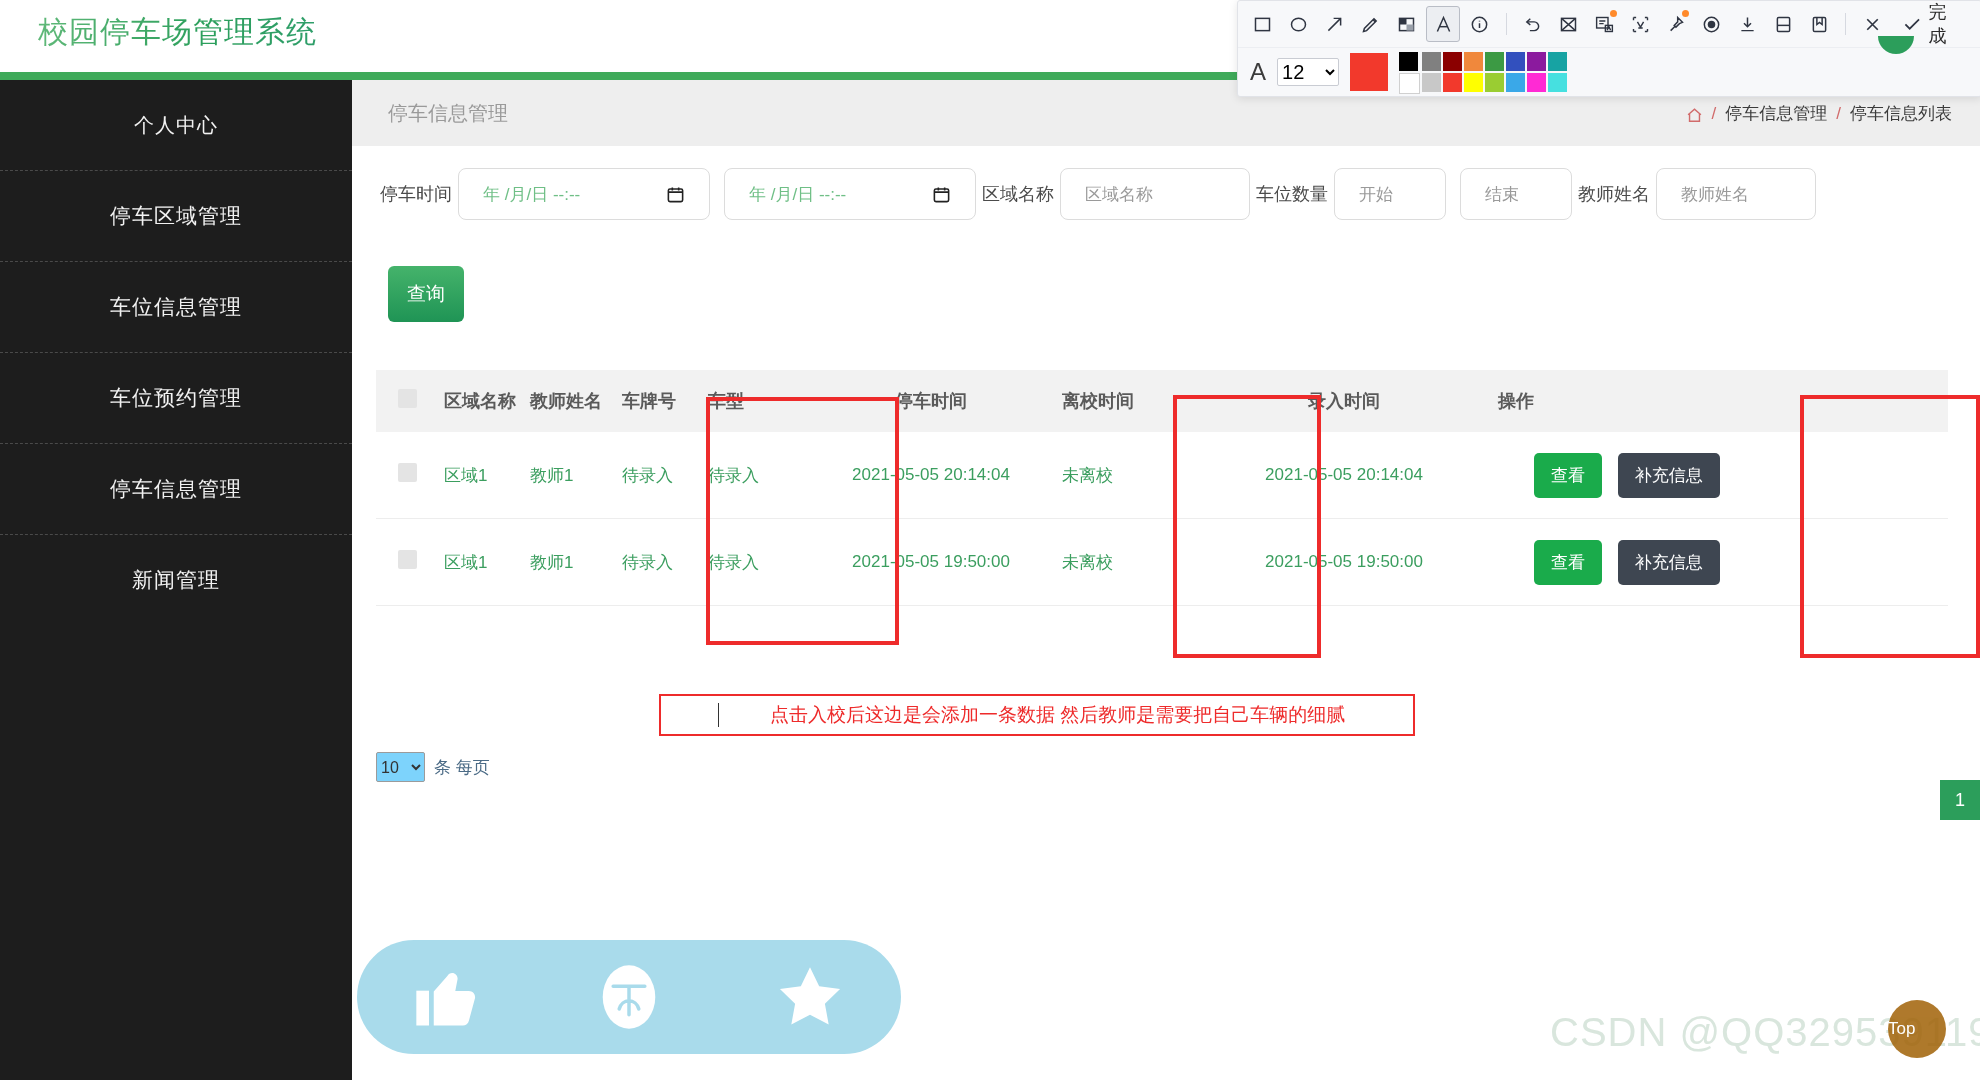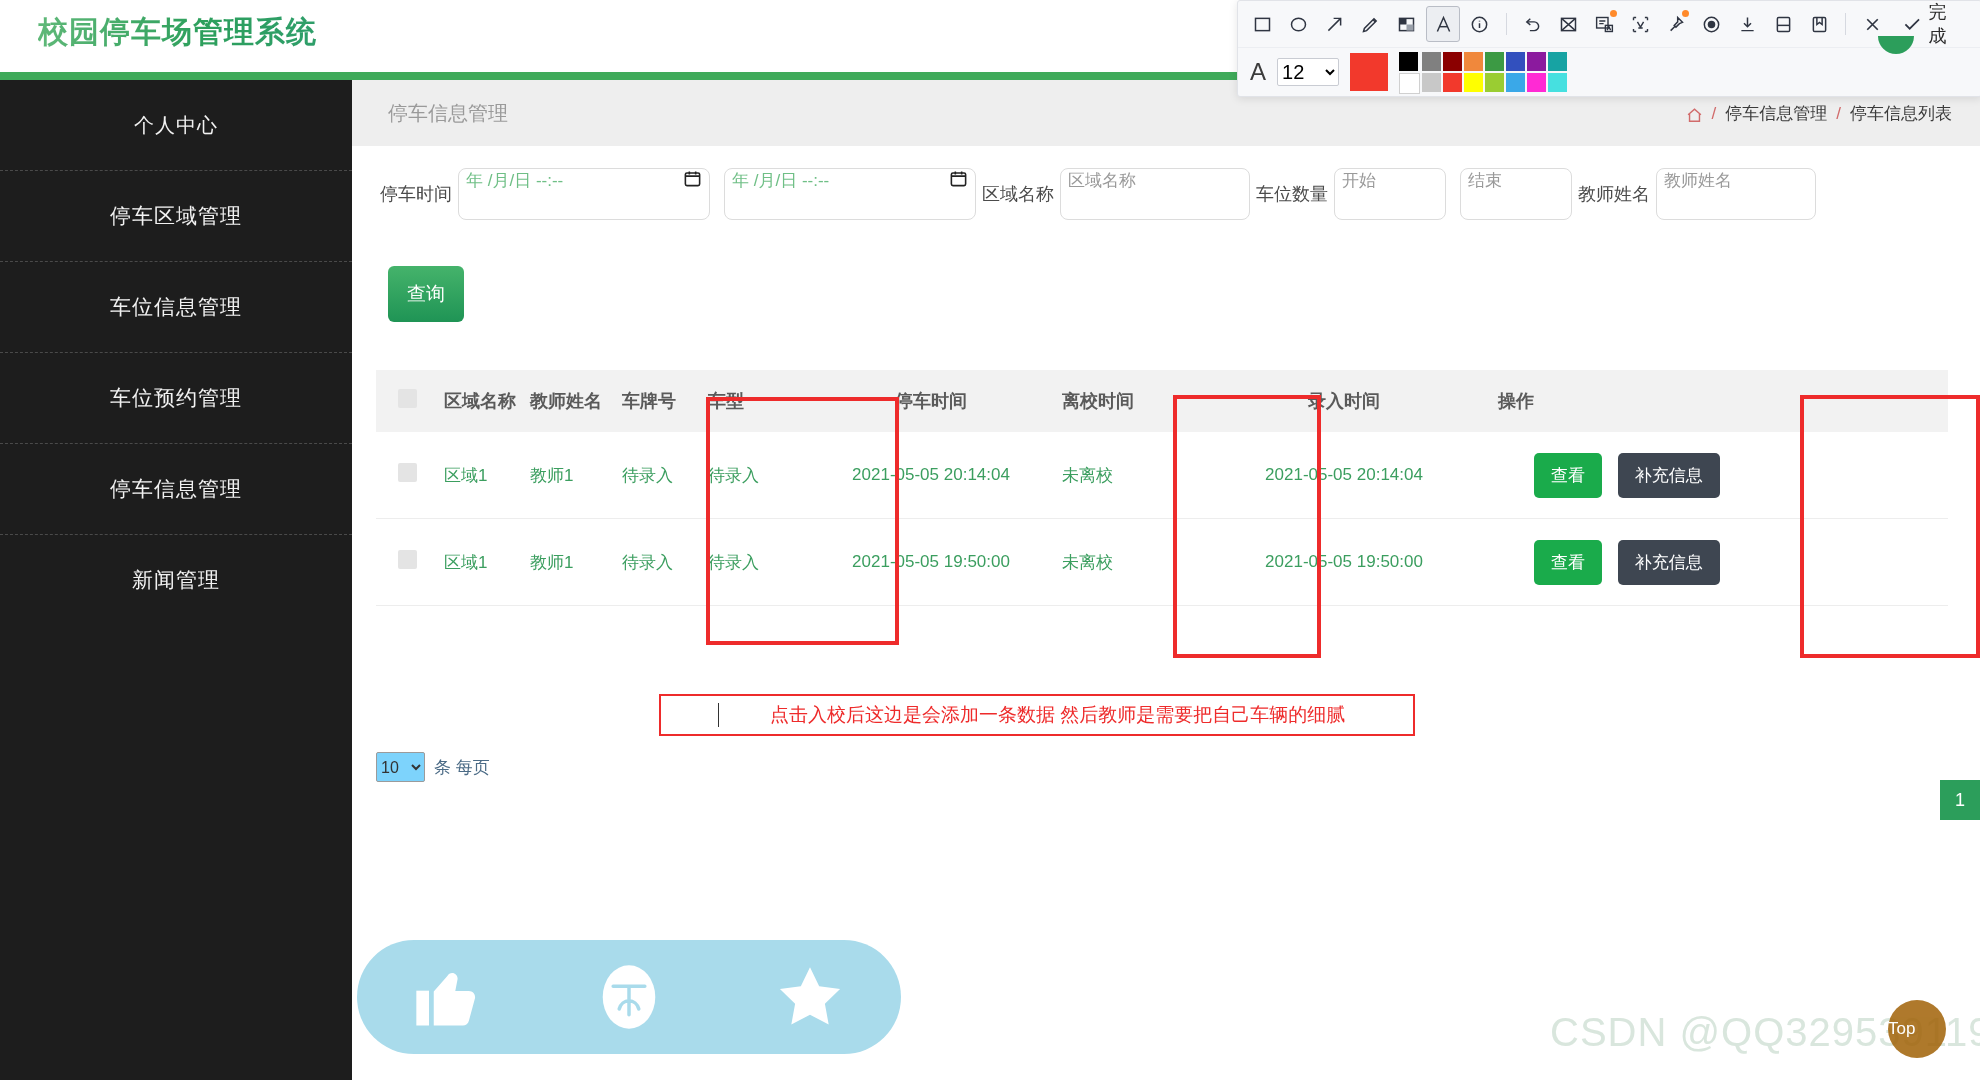--- a/index.html
+++ b/index.html
@@ -9,21 +9,21 @@
     font-family:"Liberation Sans","DejaVu Sans",sans-serif;
   }
 
   
   #app-header{
     position:absolute;left:0;top:0;width:1980px;height:72px;
     background:#ffffff;
   }
   #app-title{
     position:absolute;left:38px;top:12px;
-    font-size:30px;font-weight:700;letter-spacing:1px;
+    font-size:30px;font-weight:400;letter-spacing:1px;
     background:linear-gradient(90deg,#5fb878 0%,#2c9f5c 60%,#2f9e6a 100%);
     -webkit-background-clip:text;background-clip:text;color:#4aa86a;
     -webkit-text-fill-color:transparent;
   }
   #green-bar{
     position:absolute;left:0;top:72px;width:1980px;height:8px;
     background:#3faa5a;
   }
 
   
@@ -64,22 +64,22 @@
     background:#ffffff;
   }
   .f-label{
     font-size:18px;color:#4b4b4b;white-space:nowrap;
   }
   .f-row{
     position:absolute;left:28px;top:22px;display:flex;align-items:center;
   }
   .inp{
     box-sizing:border-box;height:52px;border:1px solid #dcdcdc;border-radius:8px;
-    background:#fff;font-size:17px;color:#9a9a9a;padding:0 7px;
-    display:flex;justify-content:space-between;
+    background:#fff;font-size:17px;color:#9a9a9a;padding:0 24px;
+    display:flex;align-items:center;justify-content:space-between;
   }
   .dt{width:252px;color:#6fbf86;}
   .cal{width:19px;height:19px;flex:0 0 19px;}
   .w-area{width:190px;}
   .w-num{width:112px;}
   .w-teacher{width:160px;}
   .gap{width:14px;}
   .gap-s{width:6px;}
 
   

